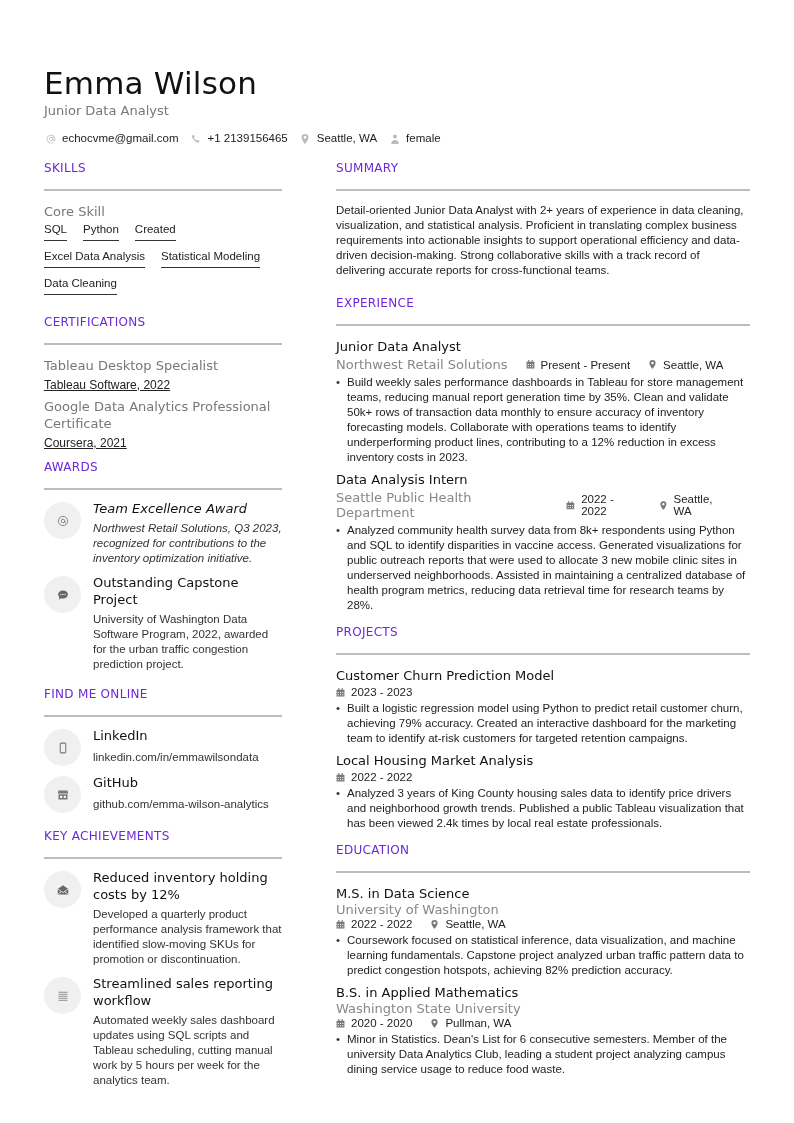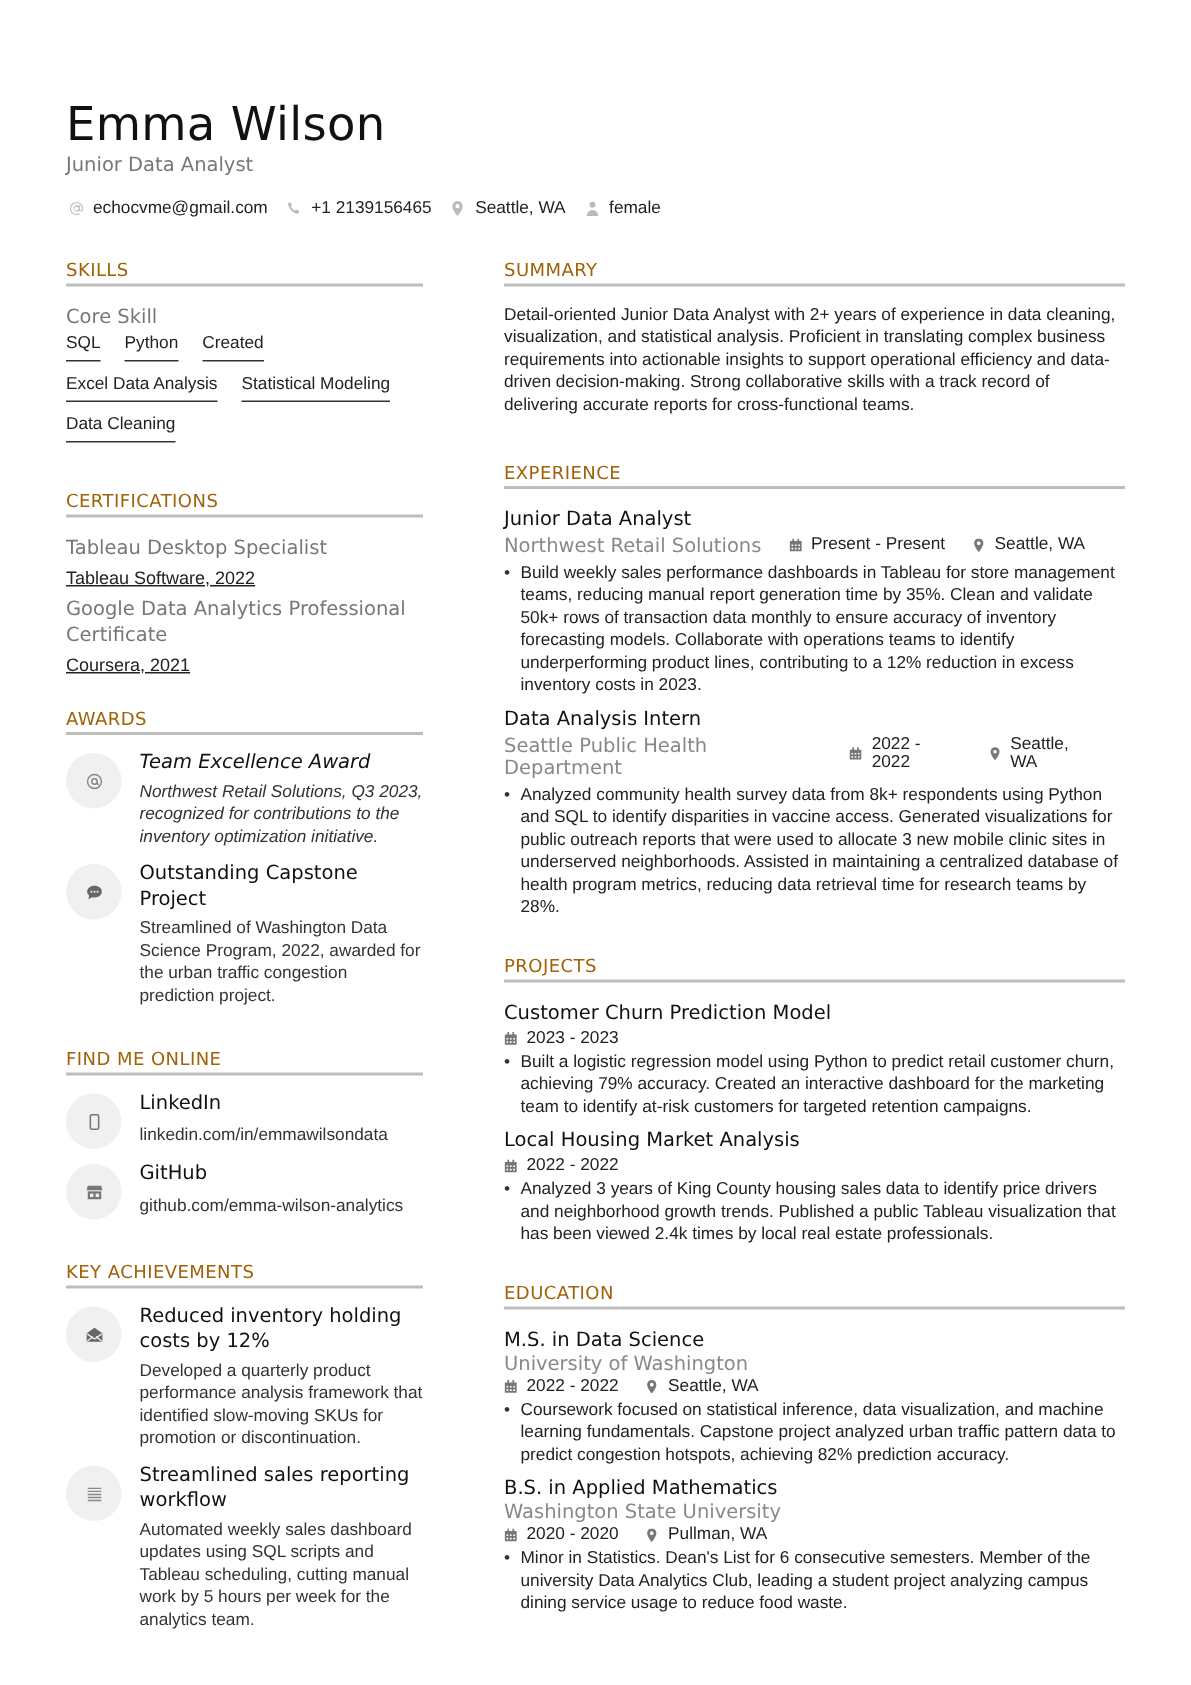--- a/index.html
+++ b/index.html
@@ -20,31 +20,31 @@
     }
     .jobtitle {
       position: absolute; left: 44px; top: 80px;
       font-size: 13px; color: #777;
     }
     .contacts {
       position: absolute; left: 44px; top: 109px;
       display: flex; align-items: center; gap: 0;
       font-family: "Liberation Sans", sans-serif; font-size: 11.5px; color: #222;
     }
-    .contact { display: flex; align-items: center; margin-right: 11px; }
+    .contact { display: flex; align-items: flex-start; margin-right: 11px; }
     .contact .ic { width: 13px; height: 13px; margin-right: 5px; display: inline-flex; align-items: center; justify-content: center; }
     .contact .ic svg { width: 10px; height: 10px; fill: #bbb; }
 
     
     .left { position: absolute; left: 44px; top: 148px; width: 238px; }
     .right { position: absolute; left: 336px; top: 148px; width: 414px; }
 
     .sec-title {
-      font-size: 12px; color: #a16207; letter-spacing: 0.3px;
-      padding-bottom: 2px; border-bottom: 2px solid #bdbdbd;
+      font-size: 12px; color: #6d28d9; letter-spacing: 0.3px;
+      padding-bottom: 14px; border-bottom: 2px solid #bdbdbd;
       height: 20px; display: flex; align-items: flex-end;
     }
     .section { margin-bottom: 0; }
 
     
     .skill-group { font-size: 13px; color: #777; margin-top: 13px; }
     .chips { display: flex; flex-wrap: wrap; margin-top: 3px; }
     .chip {
       font-family: "Liberation Sans", sans-serif; font-size: 11.5px; color: #222;
       padding-bottom: 4px; border-bottom: 1px solid #333;
@@ -63,21 +63,21 @@
       margin-right: 12px; margin-top: 2px;
     }
     .circle svg { width: 12px; height: 12px; }
     .ii-body { flex: 1; }
     .ii-title { font-size: 13px; color: #111; line-height: 17px; }
     .ii-desc { font-family: "Liberation Sans", sans-serif; font-size: 11.5px; color: #333; line-height: 15px; margin-top: 4px; }
 
     
     .summary { font-family: "Liberation Sans", sans-serif; font-size: 11.5px; line-height: 15px; color: #222; margin-top: 12px; }
     .entry-title { font-size: 13px; color: #111; line-height: 17px; }
-    .entry-meta { display: flex; align-items: flex-start; margin-top: 2px; }
+    .entry-meta { display: flex; align-items: center; margin-top: 2px; }
     .entry-org { font-size: 13px; color: #888; margin-right: 18px; }
     .meta-item { display: flex; align-items: center; font-family: "Liberation Sans", sans-serif; font-size: 11.5px; color: #222; margin-right: 18px; }
     .meta-item svg { width: 9px; height: 9px; fill: #777; margin-right: 6px; }
     .bullets { list-style: none; margin-top: 3px; }
     .bullets li {
       position: relative; padding-left: 11px;
       font-family: "Liberation Sans", sans-serif; font-size: 11.5px; line-height: 15px; color: #222;
     }
     .bullets li::before { content: "•"; position: absolute; left: 0; top: 0; color: #333; }
 
@@ -174,21 +174,21 @@
         <div class="circle">
           <svg viewBox="0 0 16 16">
               <path fill="#666" d="M8 2C4.1 2 1.5 4.4 1.5 7.2c0 1.4.6 2.6 1.7 3.5L2.6 14l3.3-1.8c.7.2 1.4.3 2.1.3 3.9 0 6.5-2.4 6.5-5.3S11.9 2 8 2z"></path>
               <circle cx="5.3" cy="7.3" r=".9" fill="#f0f0f0"></circle>
               <circle cx="8" cy="7.3" r=".9" fill="#f0f0f0"></circle>
               <circle cx="10.7" cy="7.3" r=".9" fill="#f0f0f0"></circle>
             </svg>
         </div>
         <div class="ii-body">
           <div class="ii-title">Outstanding Capstone Project</div>
-          <div class="ii-desc">Streamlined of Washington Data Science Program, 2022, awarded for the urban traffic congestion prediction project.</div>
+          <div class="ii-desc">University of Washington Data Software Program, 2022, awarded for the urban traffic congestion prediction project.</div>
         </div>
       </div>
     </div>
 
     <div class="section" style="margin-top:25px;">
       <div class="sec-title">FIND ME ONLINE</div>
       <div class="icon-item" style="margin-top:10px;">
         <div class="circle">
           <svg viewBox="0 0 16 16" fill="none" stroke="#777" stroke-width="1.4">
               <rect x="4.3" y="1.5" width="7.4" height="13" rx="1.5"></rect>

